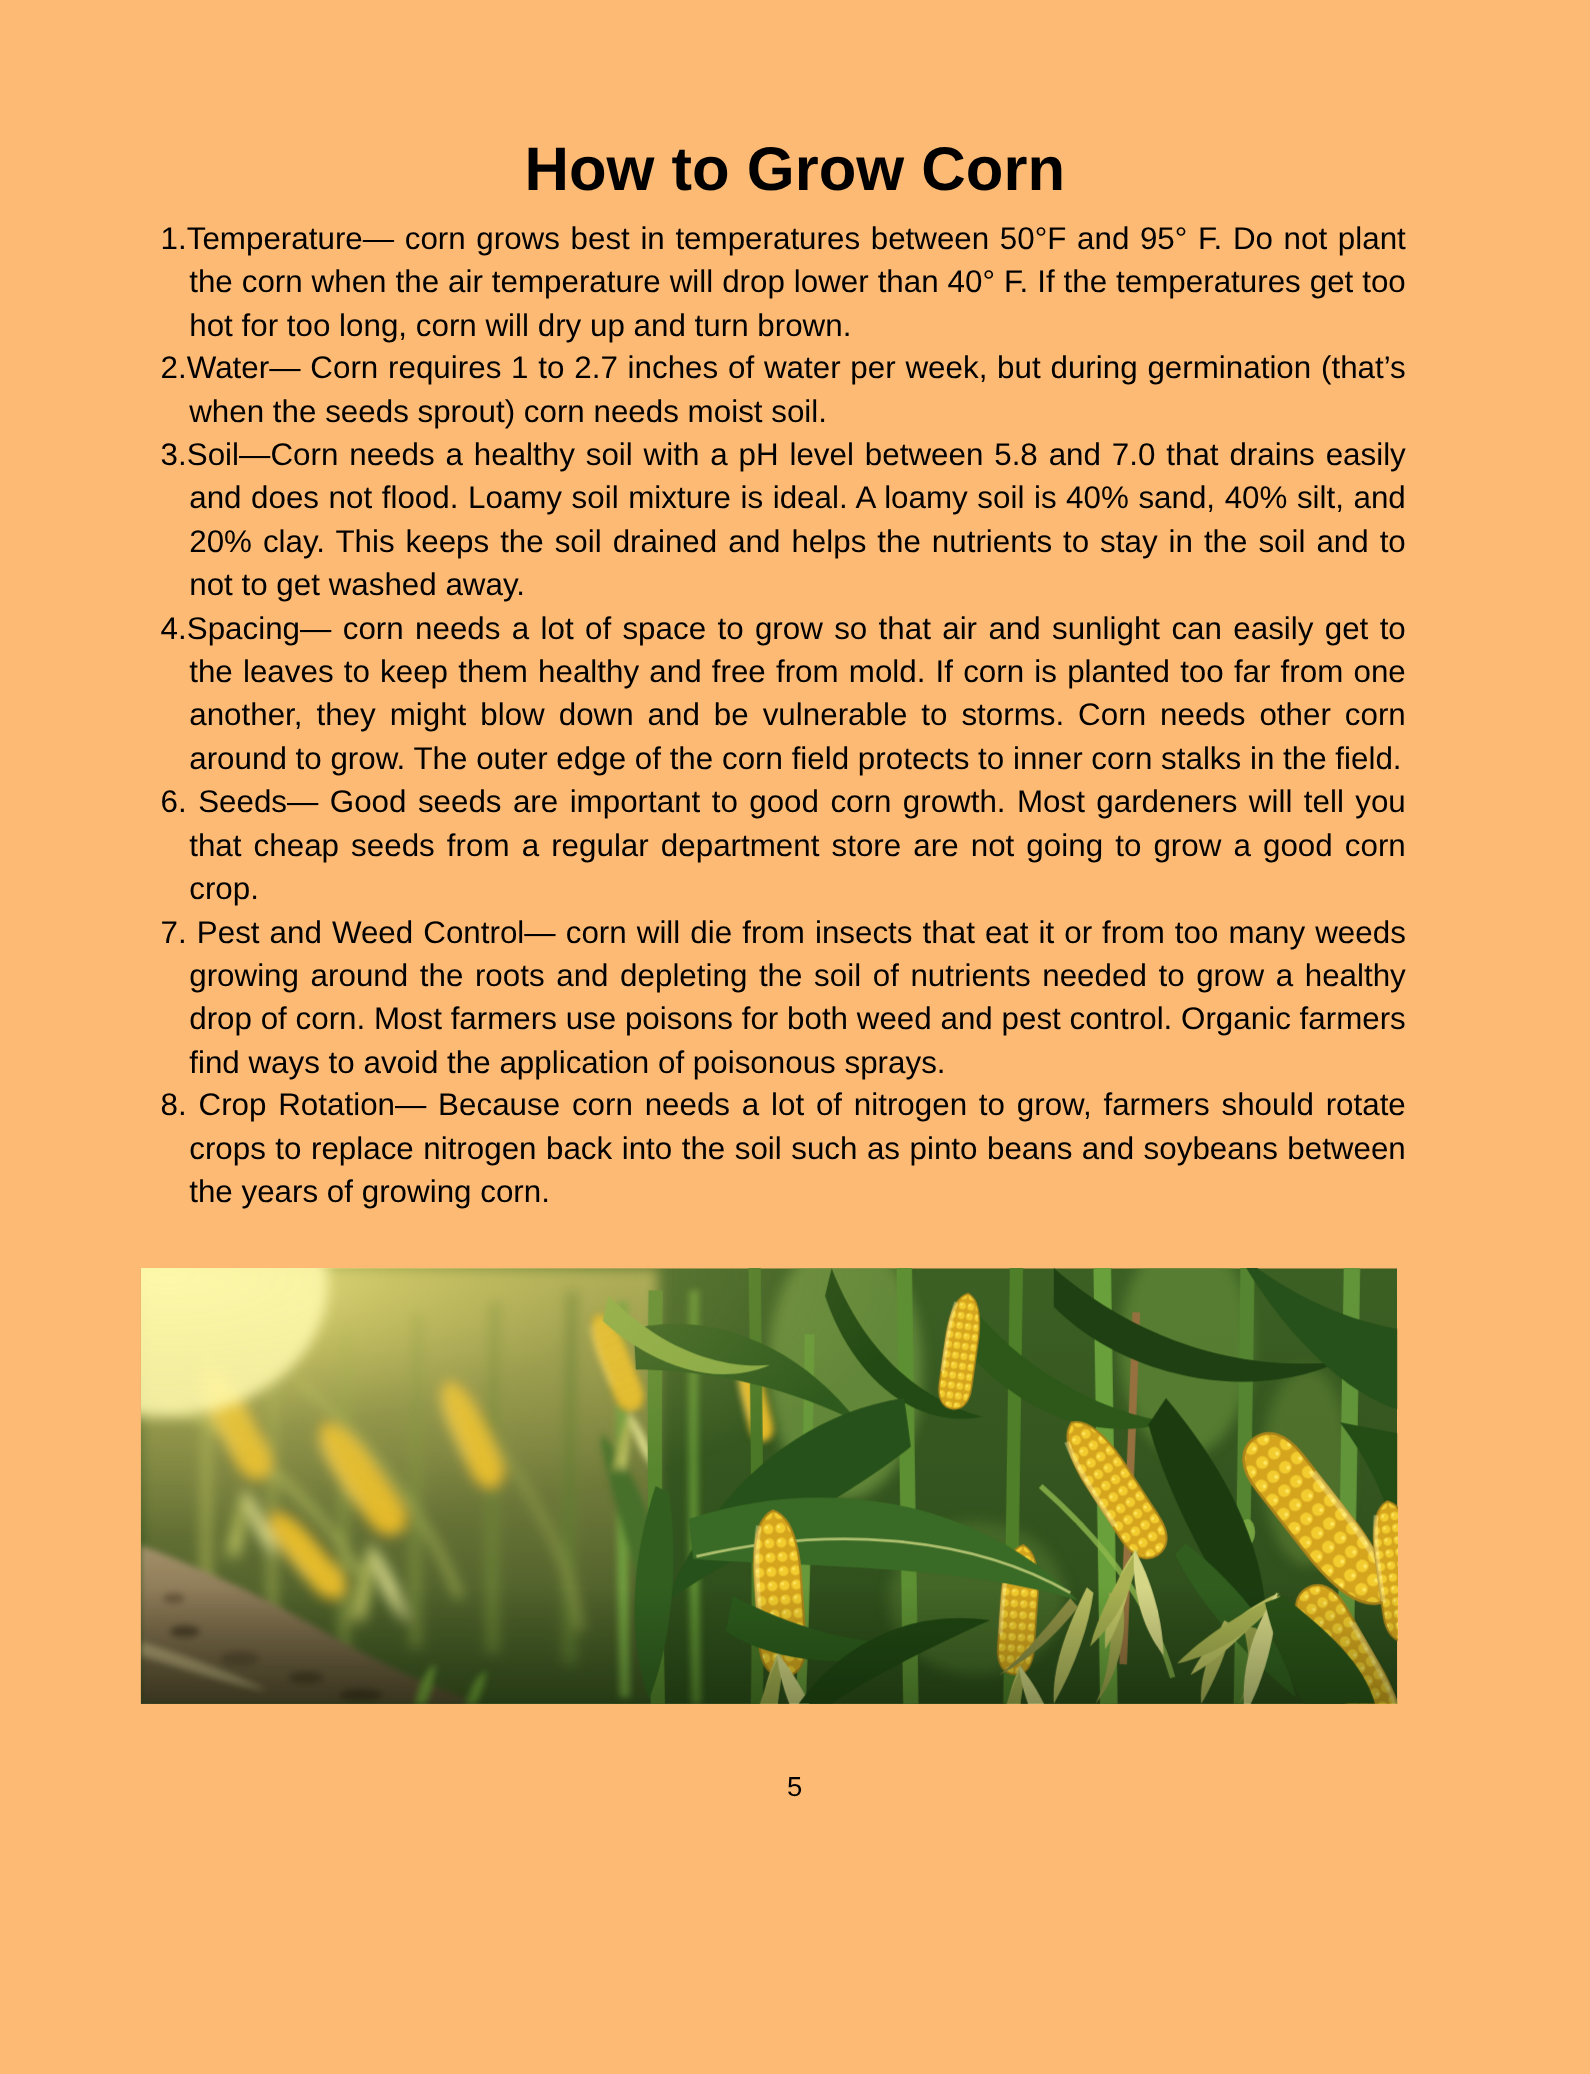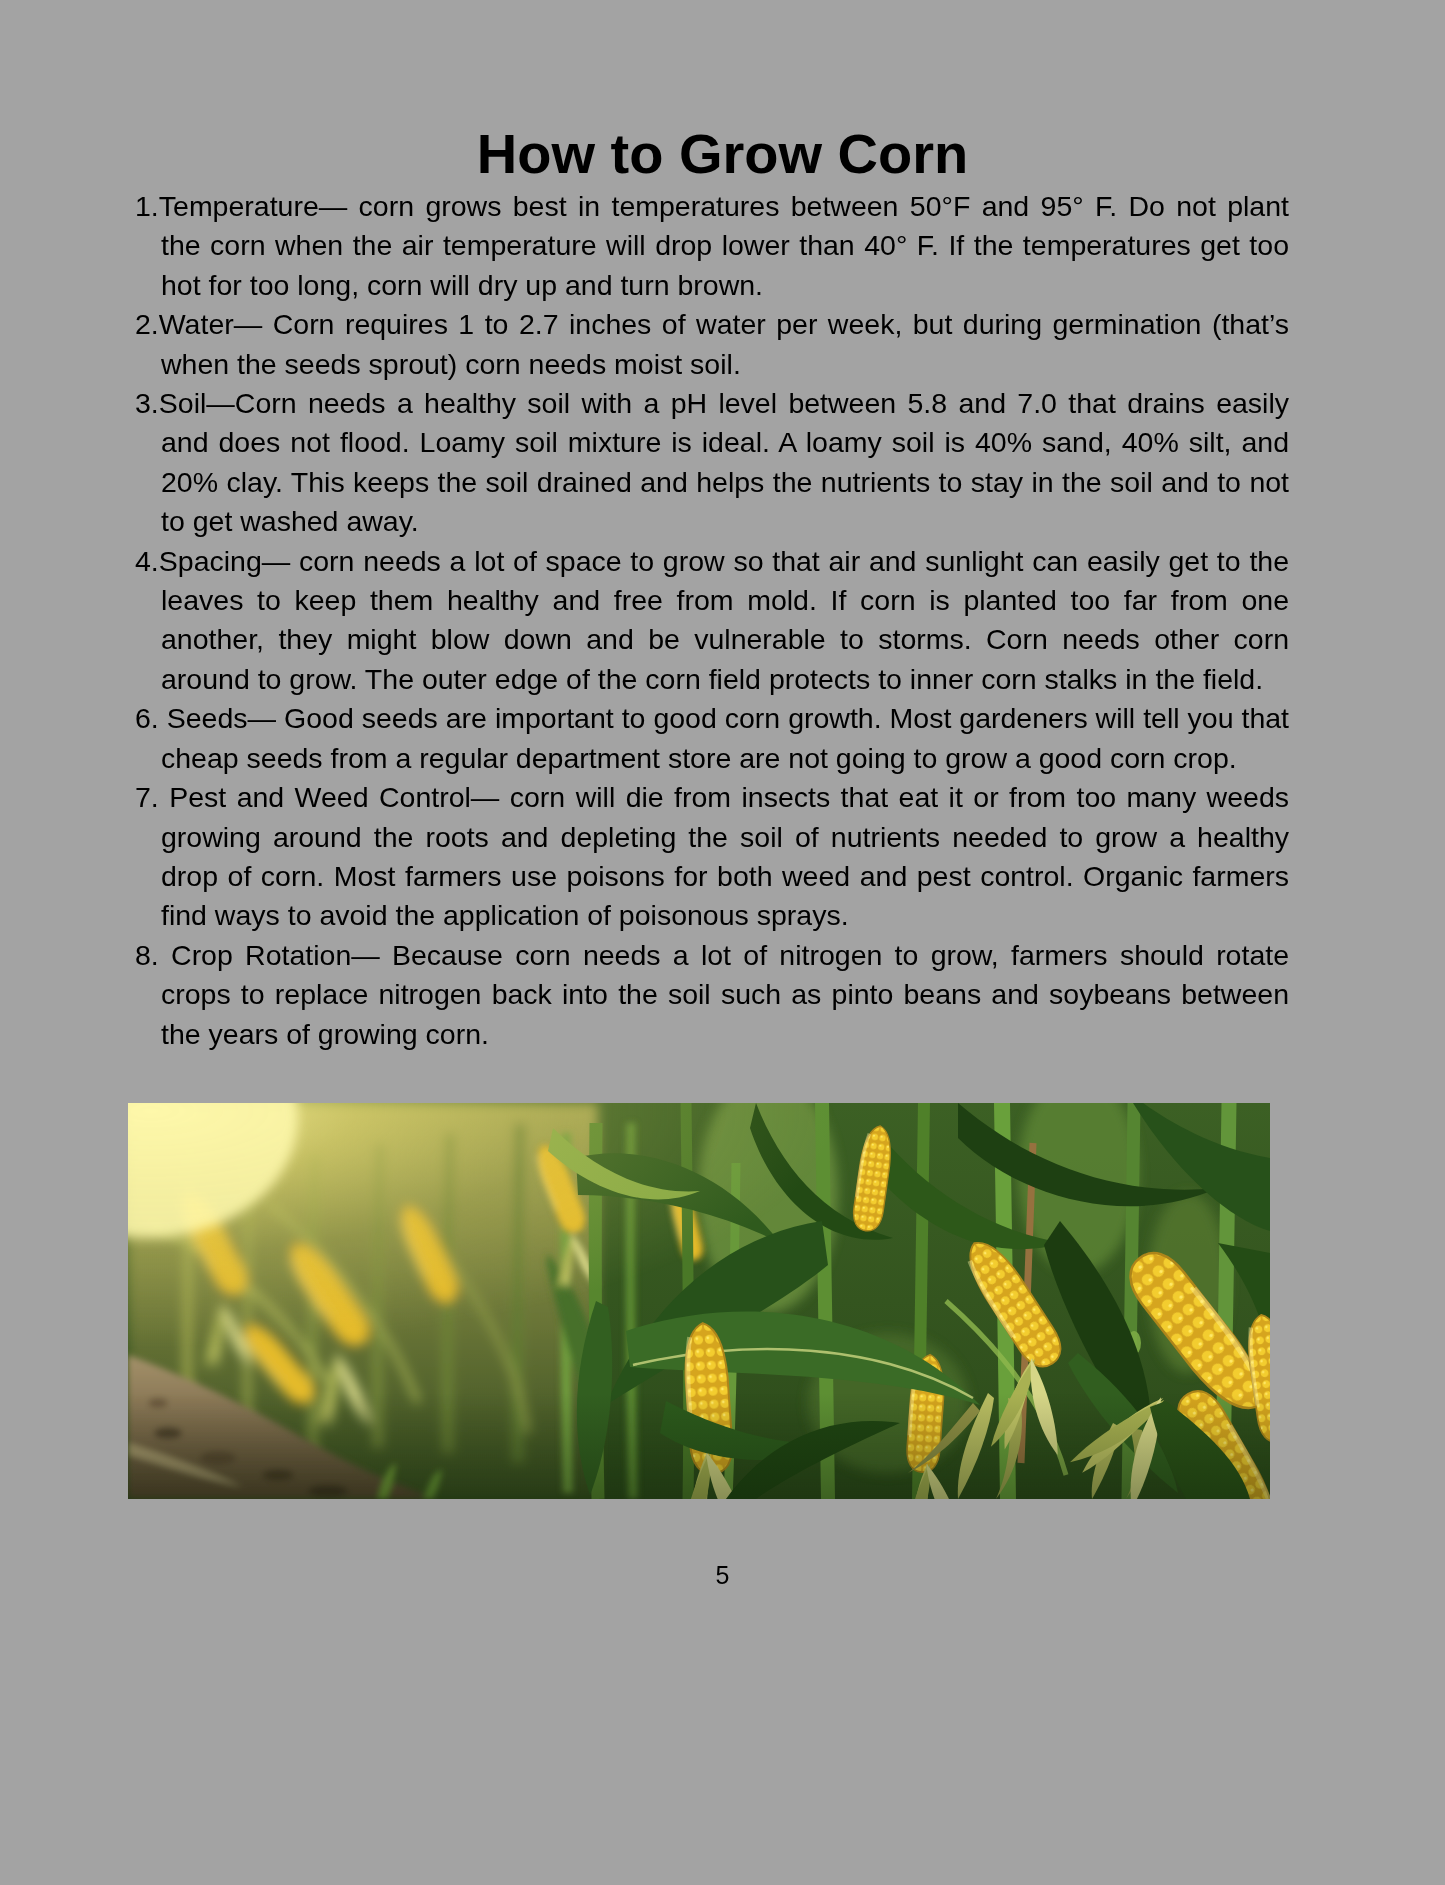--- a/index.html
+++ b/index.html
@@ -1,19 +1,19 @@
 <!DOCTYPE html>
 <html><head>
 <meta charset="utf-8">
 <style>
   html,body{margin:0;padding:0;background:#ffffff;}
   .page{
     position:relative;
     width:1445px;height:1885px;
-    background:#a3a3a3;
+    background:#fdba74;
     font-family:"Liberation Sans","DejaVu Sans",sans-serif;
     color:#000;
     overflow:hidden;
   }
   .title{
     margin:0;
     padding-top:122px;
     text-align:center;
     font-size:56px;
     line-height:64px;
@@ -21,21 +21,21 @@
   }
   .content{
     margin:0 155px 0 119px; 
   }
   .intro{
     margin:68px 0 0 0;
     font-size:28.5px;
     line-height:39.4px;
   }
   ol.howto-list{
-    margin:1px;padding:0;
+    margin:12px;padding:0;
     list-style:none;
   }
   ol.howto-list li{
     font-size:28.5px;
     line-height:39.4px;
     text-align:justify;
     margin:0 0 0 41px;
     text-indent:-26px;
   }
   figure.photo{

